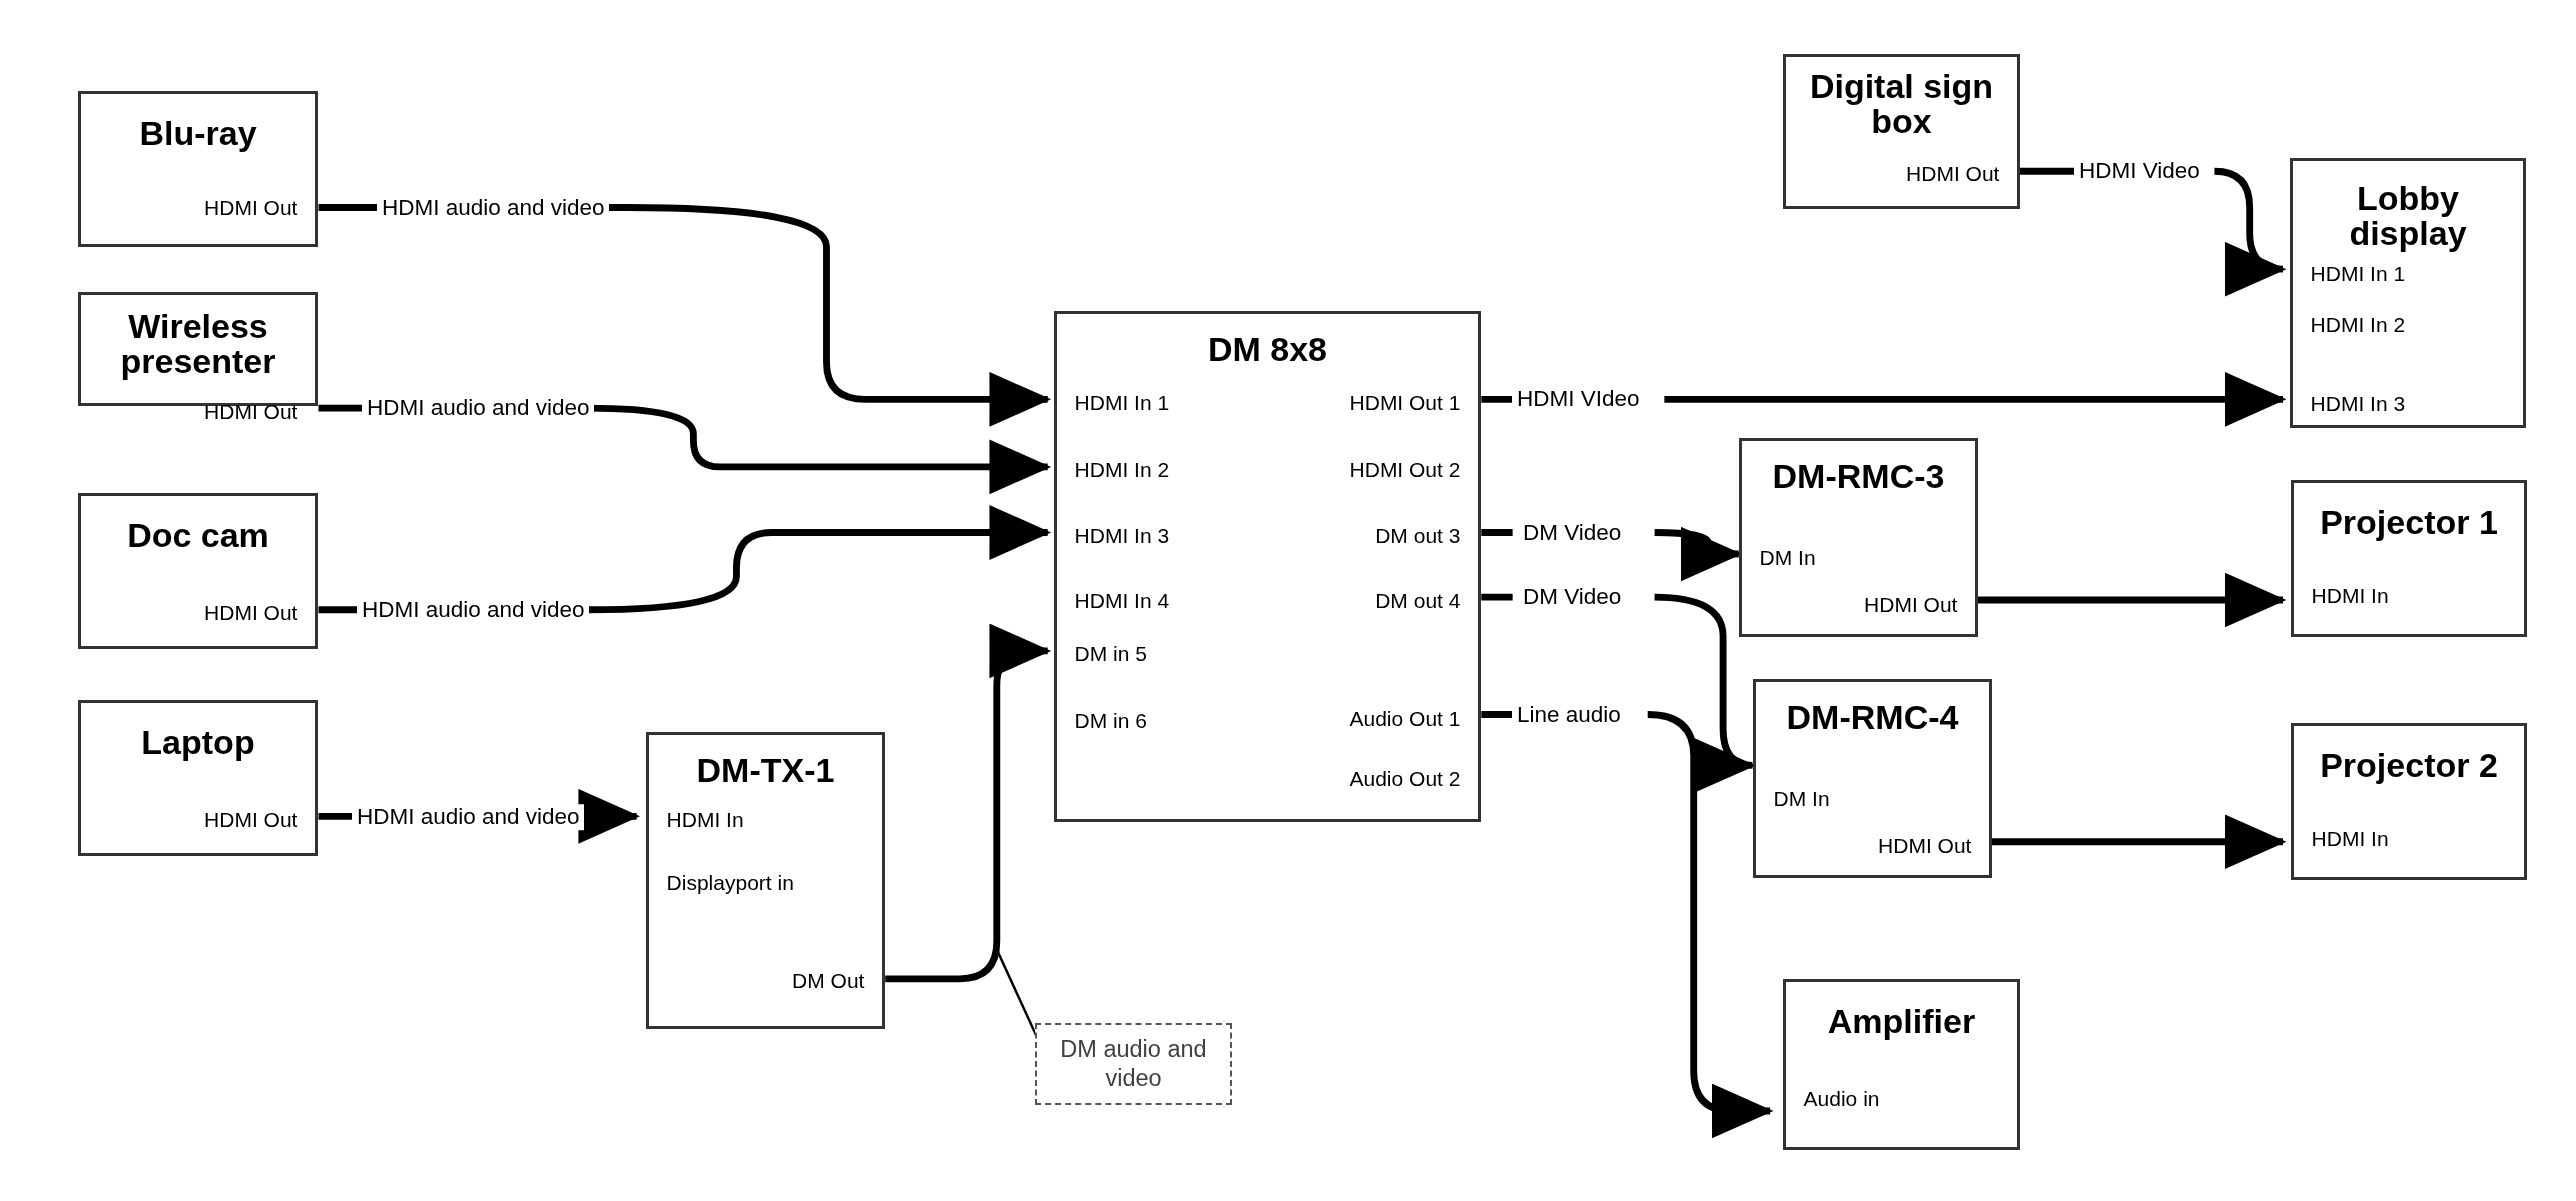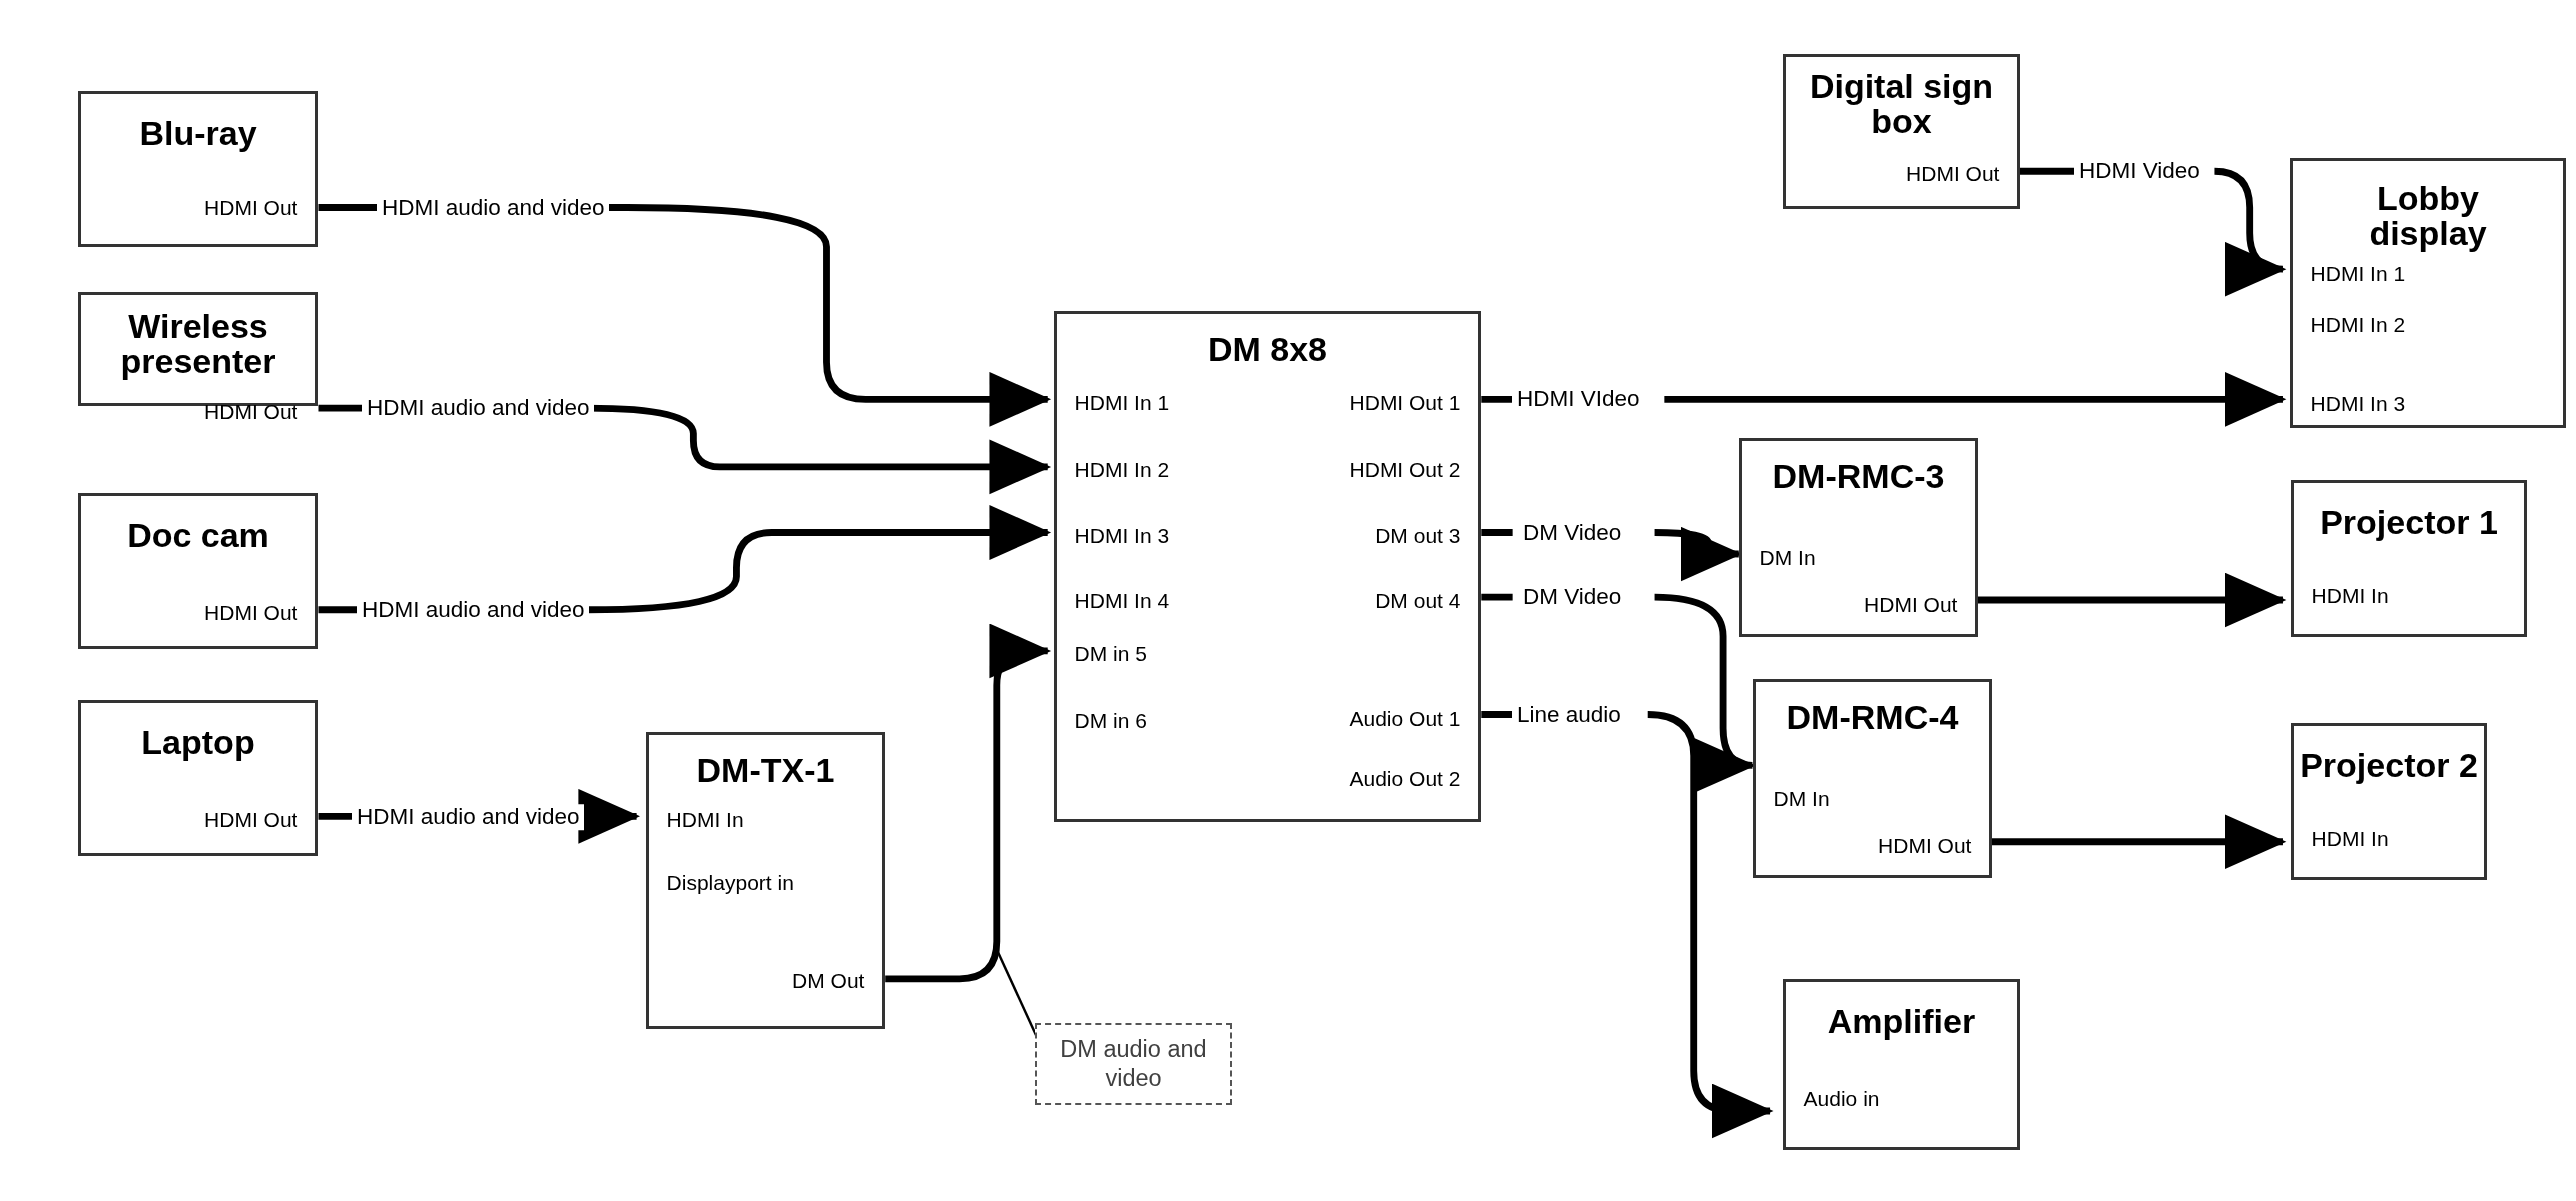--- a/index.html
+++ b/index.html
@@ -157,21 +157,21 @@
     <div class="port right" style="top:390px;">Audio Out 1</div>
     <div class="port right" style="top:450px;">Audio Out 2</div>
   </div>
 
   <div class="node" style="left:1783px; top:54px; width:237px; height:155px;">
     <div class="node-title" style="top:11.7px;">Digital sign</div>
     <div class="node-title" style="top:47px;">box</div>
     <div class="port right" style="top:102px;">HDMI Out</div>
   </div>
 
-  <div class="node" style="left:2290px; top:158px; width:276px; height:270px;">
+  <div class="node" style="left:2290px; top:158px; width:236px; height:270px;">
     <div class="node-title" style="top:19.6px;">Lobby</div>
     <div class="node-title" style="top:55px;">display</div>
     <div class="port left" style="top:98px;">HDMI In 1</div>
     <div class="port left" style="top:149px;">HDMI In 2</div>
     <div class="port left" style="top:228px;">HDMI In 3</div>
   </div>
 
   <div class="node" style="left:1739px; top:438px; width:239px; height:199px;">
     <div class="node-title" style="top:17.6px;">DM-RMC-3</div>
     <div class="port left" style="top:102px;">DM In</div>
@@ -182,21 +182,21 @@
     <div class="node-title" style="top:17.6px;">DM-RMC-4</div>
     <div class="port left" style="top:102px;">DM In</div>
     <div class="port right" style="top:149px;">HDMI Out</div>
   </div>
 
   <div class="node" style="left:2291px; top:480px; width:236px; height:157px;">
     <div class="node-title" style="top:21.5px;">Projector 1</div>
     <div class="port left" style="top:98px;">HDMI In</div>
   </div>
 
-  <div class="node" style="left:2291px; top:723px; width:196px; height:157px;">
+  <div class="node" style="left:2291px; top:723px; width:236px; height:157px;">
     <div class="node-title" style="top:21.5px;">Projector 2</div>
     <div class="port left" style="top:98px;">HDMI In</div>
   </div>
 
   <div class="node" style="left:1783px; top:979px; width:237px; height:171px;text-decoration:underline;">
     <div class="node-title" style="top:21.5px;">Amplifier</div>
     <div class="port left" style="top:102px;">Audio in</div>
   </div>
 
   <div class="wire-label" style="left:377px; top:208px;">HDMI audio and video</div>

